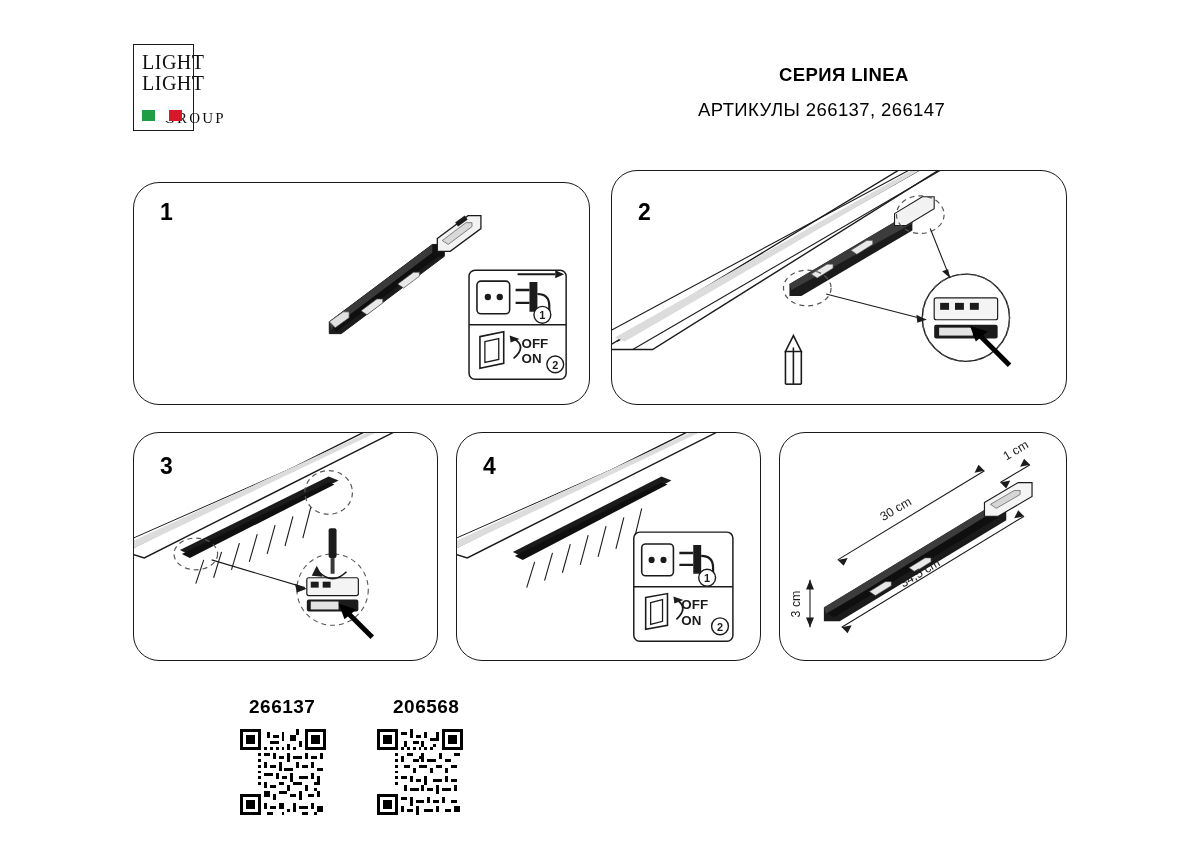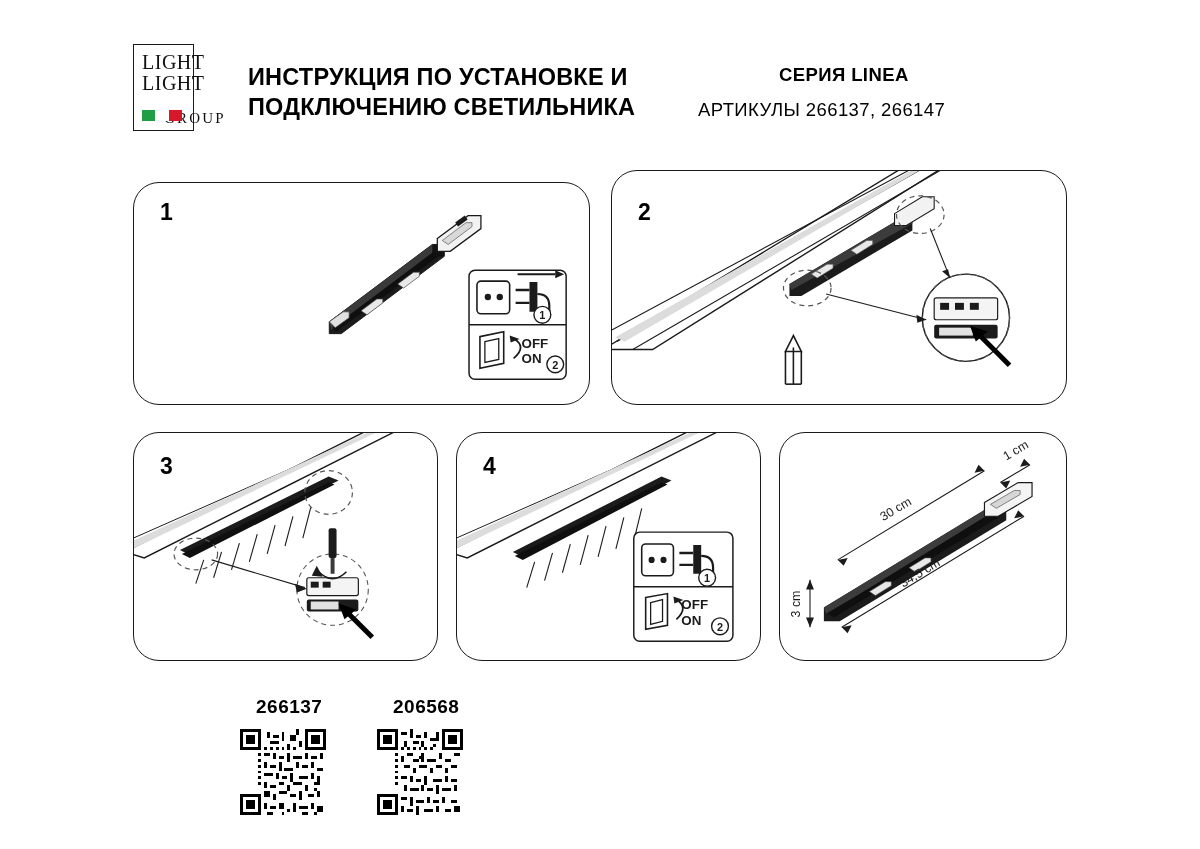--- a/index.html
+++ b/index.html
@@ -122,21 +122,21 @@
   .svgfull { position: absolute; inset: 0; width: 100%; height: 100%; }
 
   
   .qr-label {
     position: absolute;
     font-size: 19px;
     font-weight: bold;
     letter-spacing: 0.5px;
     color: #000;
   }
-  #qr-label-1 { left: 256px; top: 696px; }
+  #qr-label-1 { left: 249px; top: 696px; }
   #qr-label-2 { left: 393px; top: 696px; }
   .qr-box {
     position: absolute;
     width: 86px;
     height: 86px;
   }
   #qr-1 { left: 240px; top: 729px; }
   #qr-2 { left: 377px; top: 729px; }
 
   
@@ -156,21 +156,20 @@
       <div class="logo-line">LIGHT</div>
       <div class="logo-group">GROUP</div>
     </div>
     <div class="flag">
       <span class="g"></span>
         <span class="w"></span>
         <span class="r"></span>
     </div>
   </div>
 
-  <div class="title">ИНСТРУКЦИЯ ПО УСТАНОВКЕ И ПОДКЛЮЧЕНИЮ СВЕТИЛЬНИКА</div>
   <div class="series">СЕРИЯ LINEA</div>
   <div class="articles">АРТИКУЛЫ 266137, 266147</div>
 
   <div class="panel" id="panel1">
     <div class="panel-num" style="left:26px; top:16px;">1</div>
     <svg class="svgfull" viewBox="0 0 457 223">
 
       <g>
 
         <polygon points="196,140 300,62 312,62 312,74 208,152 196,152" fill="#1b1b1b" stroke="#1b1b1b" stroke-width="1"></polygon>

